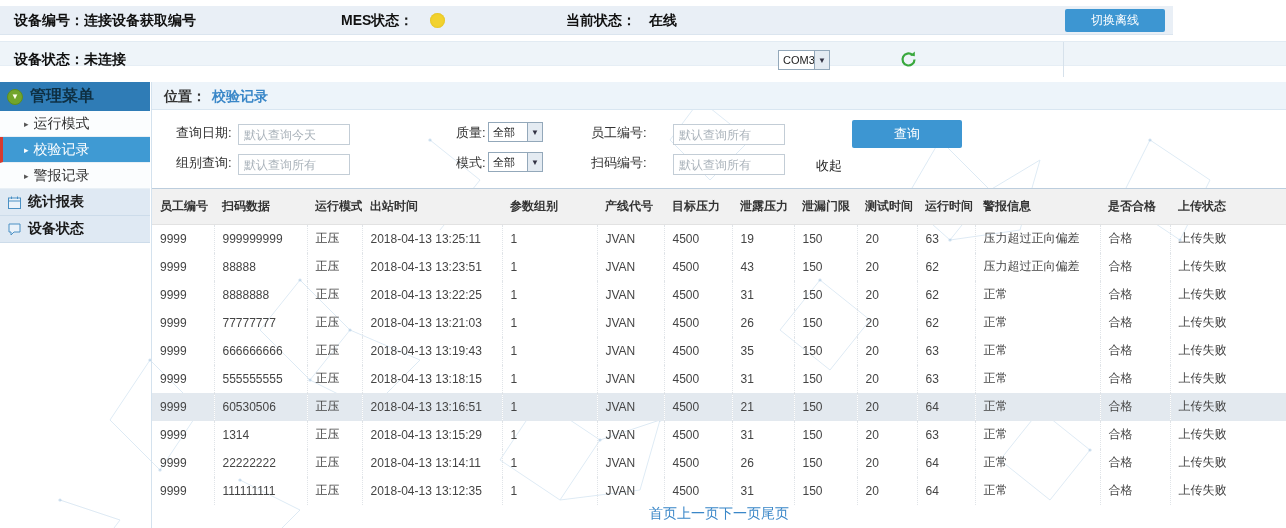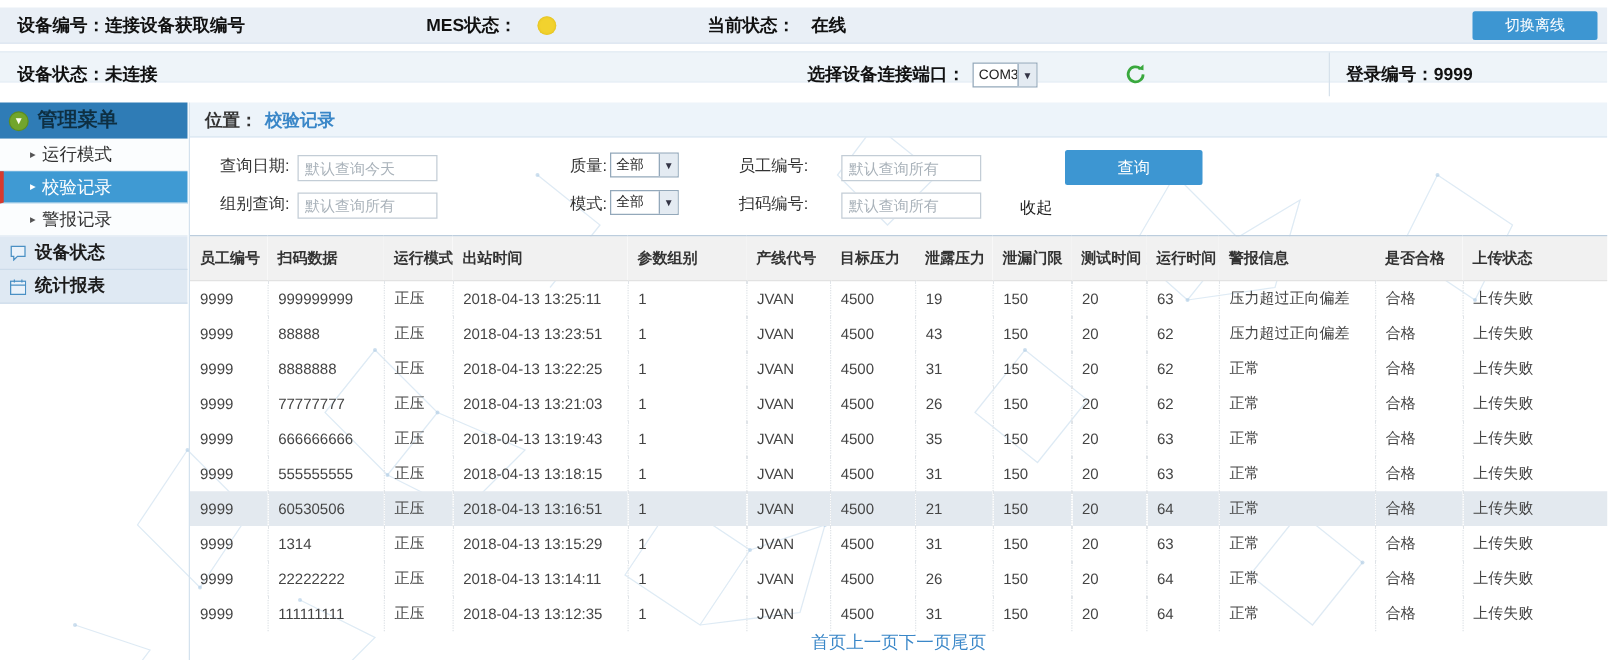--- a/index.html
+++ b/index.html
@@ -3,21 +3,21 @@
 <meta charset="utf-8">
 <style>
   * { margin:0; padding:0; box-sizing:border-box; }
   html,body { width:1286px; height:528px; background:#fff; font-family:"Liberation Sans","DejaVu Sans",sans-serif; overflow:hidden; }
   #page { position:relative; width:1286px; height:528px; background:#fff; overflow:hidden; }
 
   
   #particles { position:absolute; left:0; top:80px; width:1286px; height:448px; z-index:0; pointer-events:none; }
 
   
-  .bar1 { position:absolute; top:6px; left:0; width:1286px; height:29px; background:#e9eff6; border-bottom:1px solid #dbe5ef; z-index:3; }
+  .bar1 { position:absolute; top:6px; left:0; width:1173px; height:29px; background:#e9eff6; border-bottom:1px solid #dbe5ef; z-index:3; }
   .bar1 span, .bar2 span { position:absolute; top:0; line-height:29px; font-weight:bold; font-size:14px; color:#111; white-space:nowrap; }
   .lbl-device { left:14px; }
   .lbl-mes { left:341px; }
   .mes-dot { position:absolute; left:430px; top:7px; width:15px; height:15px; border-radius:50%; background:#f2d22e; box-shadow:inset 0 0 2px #d8b516; }
   .lbl-cur { left:566px; }
   .val-cur { left:649px; }
   .btn { background:#3d96d2; color:#fff; text-align:center; border:none; cursor:pointer; border-radius:2px; font-family:inherit; }
   .btn-switch { position:absolute; right:8px; top:3px; width:100px; height:23px; line-height:23px; font-size:12px;margin-left:48px; }
 
   .bar2 { position:absolute; top:41px; left:0; width:1286px; height:25px; background:#eef4f9; border-top:1px solid #e2ebf3; border-bottom:1px solid #e6eef5; z-index:3; }
@@ -123,66 +123,64 @@
     <span class="lbl-device">设备编号：连接设备获取编号</span>
     <span class="lbl-mes">MES状态：</span>
     <div class="mes-dot"></div>
     <span class="lbl-cur">当前状态：</span>
     <span class="val-cur">在线</span>
     <button class="btn btn-switch">切换离线</button>
   </div>
 
   <div class="bar2">
     <span class="lbl-devstatus">设备状态：未连接</span>
-    <span class="lbl-port">选择设备连接端口：</span>
     <div class="fake-select sel-port">
       <span class="val" style="position:static;font-weight:normal;">COM3</span>
       <span class="arrow-btn" style="position:static;font-weight:normal;">▼</span>
     </div>
     <div class="refresh-wrap">
       <svg width="19" height="19" viewBox="0 0 19 19">
         <path d="M15.5 9.5 a6 6 0 1 1 -2.1 -4.6" fill="none" stroke="#39a83d" stroke-width="2.2"></path>
         <path d="M15.8 1.5 L15.8 6.2 L11.2 5.4 Z" fill="#39a83d"></path>
       </svg>
     </div>
     <div class="bar2-divider"></div>
-    <span class="lbl-login">登录编号：9999</span>
   </div>
 
   <div id="sidebar">
     <div class="sb-title">
       <span class="circ">▼</span>
       <span>管理菜单</span>
     </div>
     <div class="sb-sub">
       <span class="tri">▸</span>
       <span>运行模式</span>
     </div>
     <div class="sb-sub selected">
       <span class="tri">▸</span>
       <span>校验记录</span>
     </div>
     <div class="sb-sub">
       <span class="tri">▸</span>
       <span>警报记录</span>
-    </div>
-    <div class="sb-group">
-      <svg width="13" height="13" viewBox="0 0 13 13">
-          <path d="M1 1 h11 v8 h-6 l-3 3 v-3 h-2 z" fill="#eaf2fa" stroke="#4a90c4"></path>
-        </svg>
-      <span>设备状态</span>
     </div>
     <div class="sb-group">
       <svg width="13" height="13" viewBox="0 0 13 13">
           <rect x="0.5" y="2" width="12" height="10.5" fill="#eaf2fa" stroke="#4a90c4"></rect>
           <line x1="0.5" y1="5" x2="12.5" y2="5" stroke="#4a90c4"></line>
           <line x1="3.5" y1="0.5" x2="3.5" y2="3" stroke="#4a90c4"></line>
           <line x1="9.5" y1="0.5" x2="9.5" y2="3" stroke="#4a90c4"></line>
         </svg>
       <span>统计报表</span>
+    </div>
+    <div class="sb-group">
+      <svg width="13" height="13" viewBox="0 0 13 13">
+          <path d="M1 1 h11 v8 h-6 l-3 3 v-3 h-2 z" fill="#eaf2fa" stroke="#4a90c4"></path>
+        </svg>
+      <span>设备状态</span>
     </div>
   </div>
 
   <div id="main">
     <div class="breadcrumb">
       <span>位置：</span><a>校验记录</a>
     </div>
 
     <div class="filters">
       <span class="flabel rowA fl-date">查询日期:</span>

